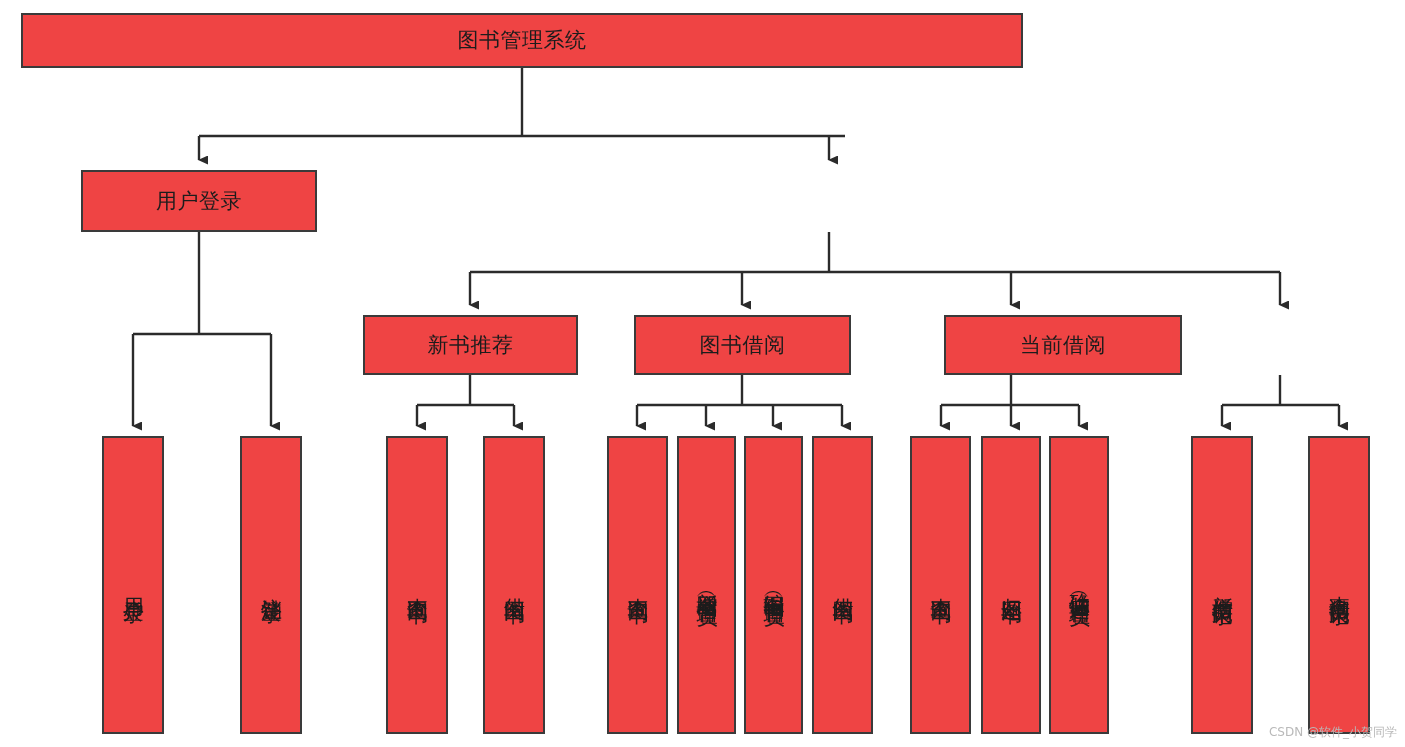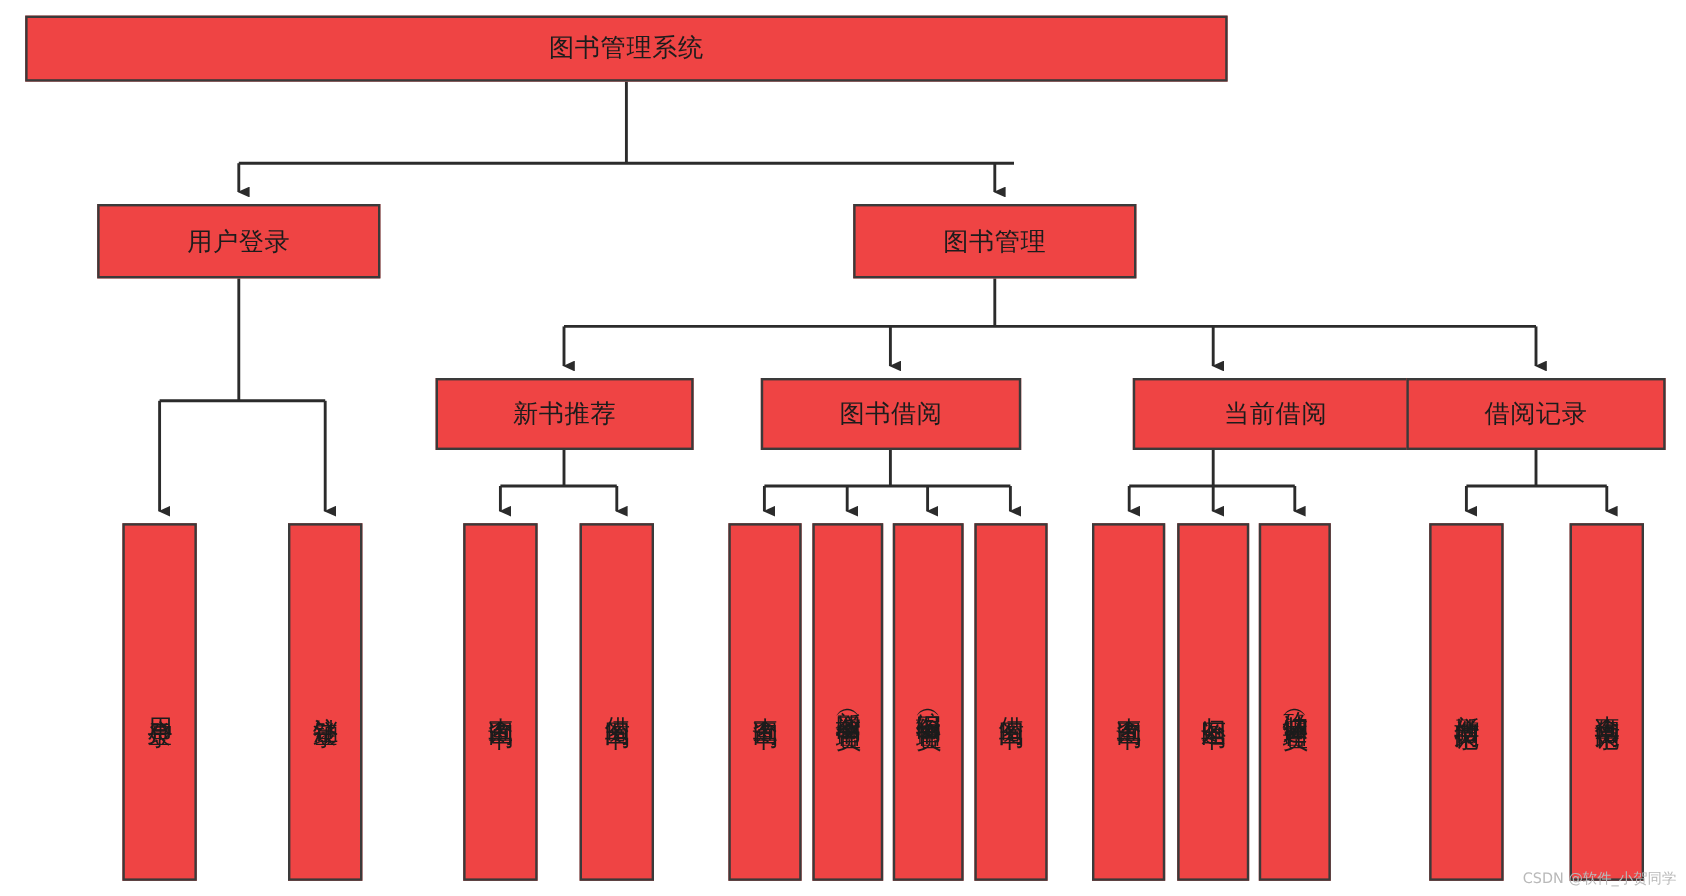--- a/index.html
+++ b/index.html
@@ -127,35 +127,29 @@
     </g>
   </svg>
 
   <div class="node root horiz" style="left:21px; top:13px; width:1002px; height:55px;">
     <span class="lbl">图书管理系统</span>
   </div>
 
   <div class="node horiz" style="left:81px; top:170px; width:236px; height:62px;">
     <span class="lbl">用户登录</span>
   </div>
-  <div class="node horiz" style="left:711px; top:170px; width:236px; height:62px;">
-    <span class="lbl">图书管理</span>
-  </div>
 
   <div class="node horiz" style="left:363px; top:315px; width:215px; height:60px;">
     <span class="lbl">新书推荐</span>
   </div>
   <div class="node horiz" style="left:634px; top:315px; width:217px; height:60px;">
     <span class="lbl">图书借阅</span>
   </div>
   <div class="node horiz" style="left:944px; top:315px; width:238px; height:60px;">
     <span class="lbl">当前借阅</span>
-  </div>
-  <div class="node horiz" style="left:1172px; top:315px; width:216px; height:60px;">
-    <span class="lbl">借阅记录</span>
   </div>
 
   <div class="node vert" style="left:102px; top:436px; width:62px; height:298px;">
     <span class="lbl">用户登录</span>
   </div>
   <div class="node vert" style="left:240px; top:436px; width:62px; height:298px;">
     <span class="lbl">注销登录</span>
   </div>
 
   <div class="node vert" style="left:386px; top:436px; width:62px; height:298px;">

